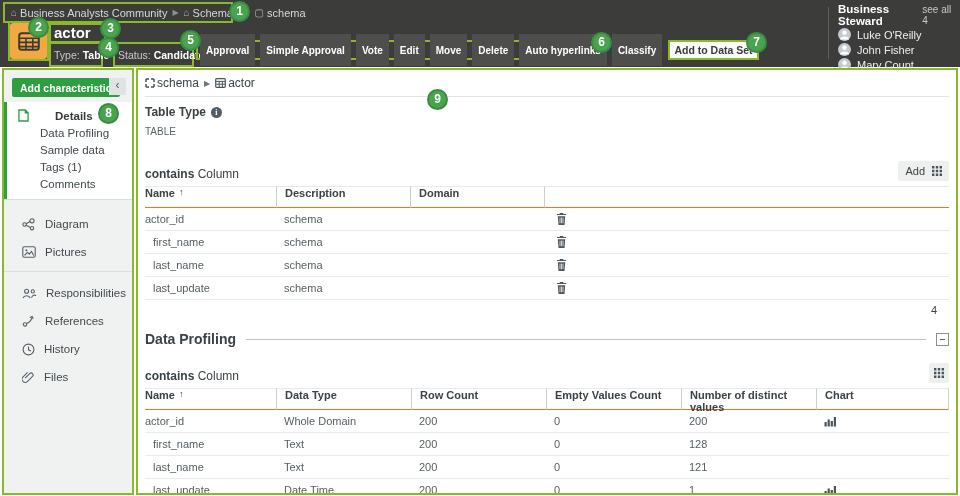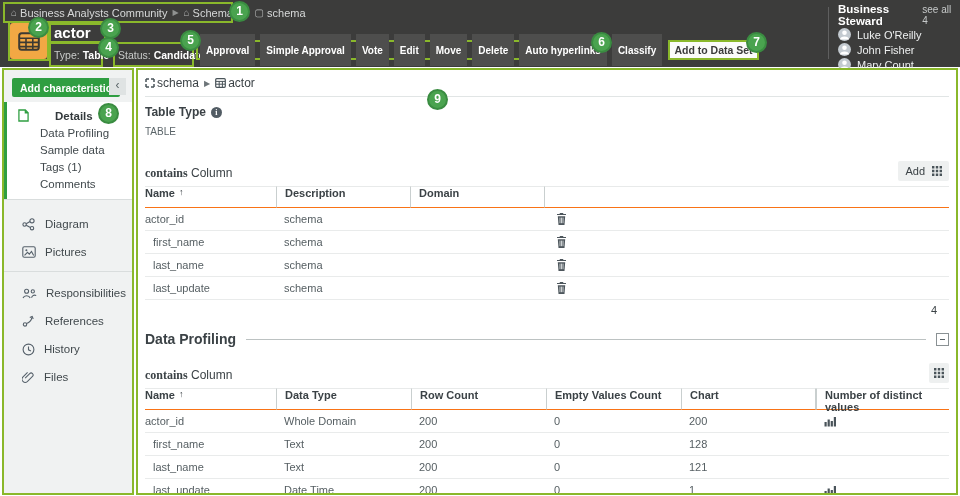--- a/index.html
+++ b/index.html
@@ -78,21 +78,21 @@
     font-size:12px; color:#3b4246; }
   .m-crumb .sep { font-size:8px; color:#6d7579; margin:0 5px; }
   .m-crumb .mi { margin-right:2px; display:flex; }
   .sec-label { margin-top:8px; font-size:12px; font-weight:bold; color:#3b4246;
     display:flex; align-items:center; gap:5px; }
   .info-ico { width:11px; height:11px; border-radius:50%; background:#525c64; color:#fff;
     font-size:8px; font-weight:bold; text-align:center; line-height:11px; font-family:"Liberation Serif",serif; }
   .sec-value { margin-top:7px; font-size:10px; color:#5a6468; }
   .contains-row { margin-top:24px; display:flex; align-items:flex-end; justify-content:space-between; }
   .contains-lbl { font-size:12px; color:#3b4246; }
-  .contains-lbl b { font-weight:bold;font-family:Liberation Serif, serif; }
+  .contains-lbl b { font-weight:bold; }
   .gbtn { background:#eef0f0; border-radius:2px; display:flex; align-items:center; gap:7px;
     padding:0 7px; height:20px; font-size:11px; color:#3b4246; cursor:pointer; }
   .gbtn-sq { width:20px; height:20px; padding:0; justify-content:center; }
 
   .grid-tbl { display:grid; margin-top:5px; }
   .t1 { grid-template-columns:131px 134px 134px 1fr; }
   .t2 { grid-template-columns:131px 135px 135px 135px 135px 1fr; }
   .th { height:22px; display:flex; font-size:11px; font-weight:bold;
     color:#3b4246; border-top:1px solid #e8eaea; border-bottom:1px solid #f97316; gap:4px; }
   .th + .th, .td + .td { padding-left:8px; }
@@ -396,25 +396,25 @@
       </div>
       <div class="th vline">
           <span>Data Type</span>
         </div>
       <div class="th vline">
           <span>Row Count</span>
         </div>
       <div class="th vline">
           <span>Empty Values Count</span>
         </div>
+      <div class="th vline">
+          <span>Number of distinct values</span>
+        </div>
       <div class="th vline vline-r">
           <span>Chart</span>
-        </div>
-      <div class="th vline">
-          <span>Number of distinct values</span>
         </div>
 
       <div class="td">actor_id</div>
       <div class="td">Whole Domain</div>
       <div class="td">200</div>
       <div class="td">0</div>
       <div class="td">200</div>
       <div class="td ico-cell">
         <svg width="12" height="11" viewBox="0 0 12 11">
           <rect x="0.5" y="6" width="2.2" height="4.5" fill="#4a545a"></rect>

